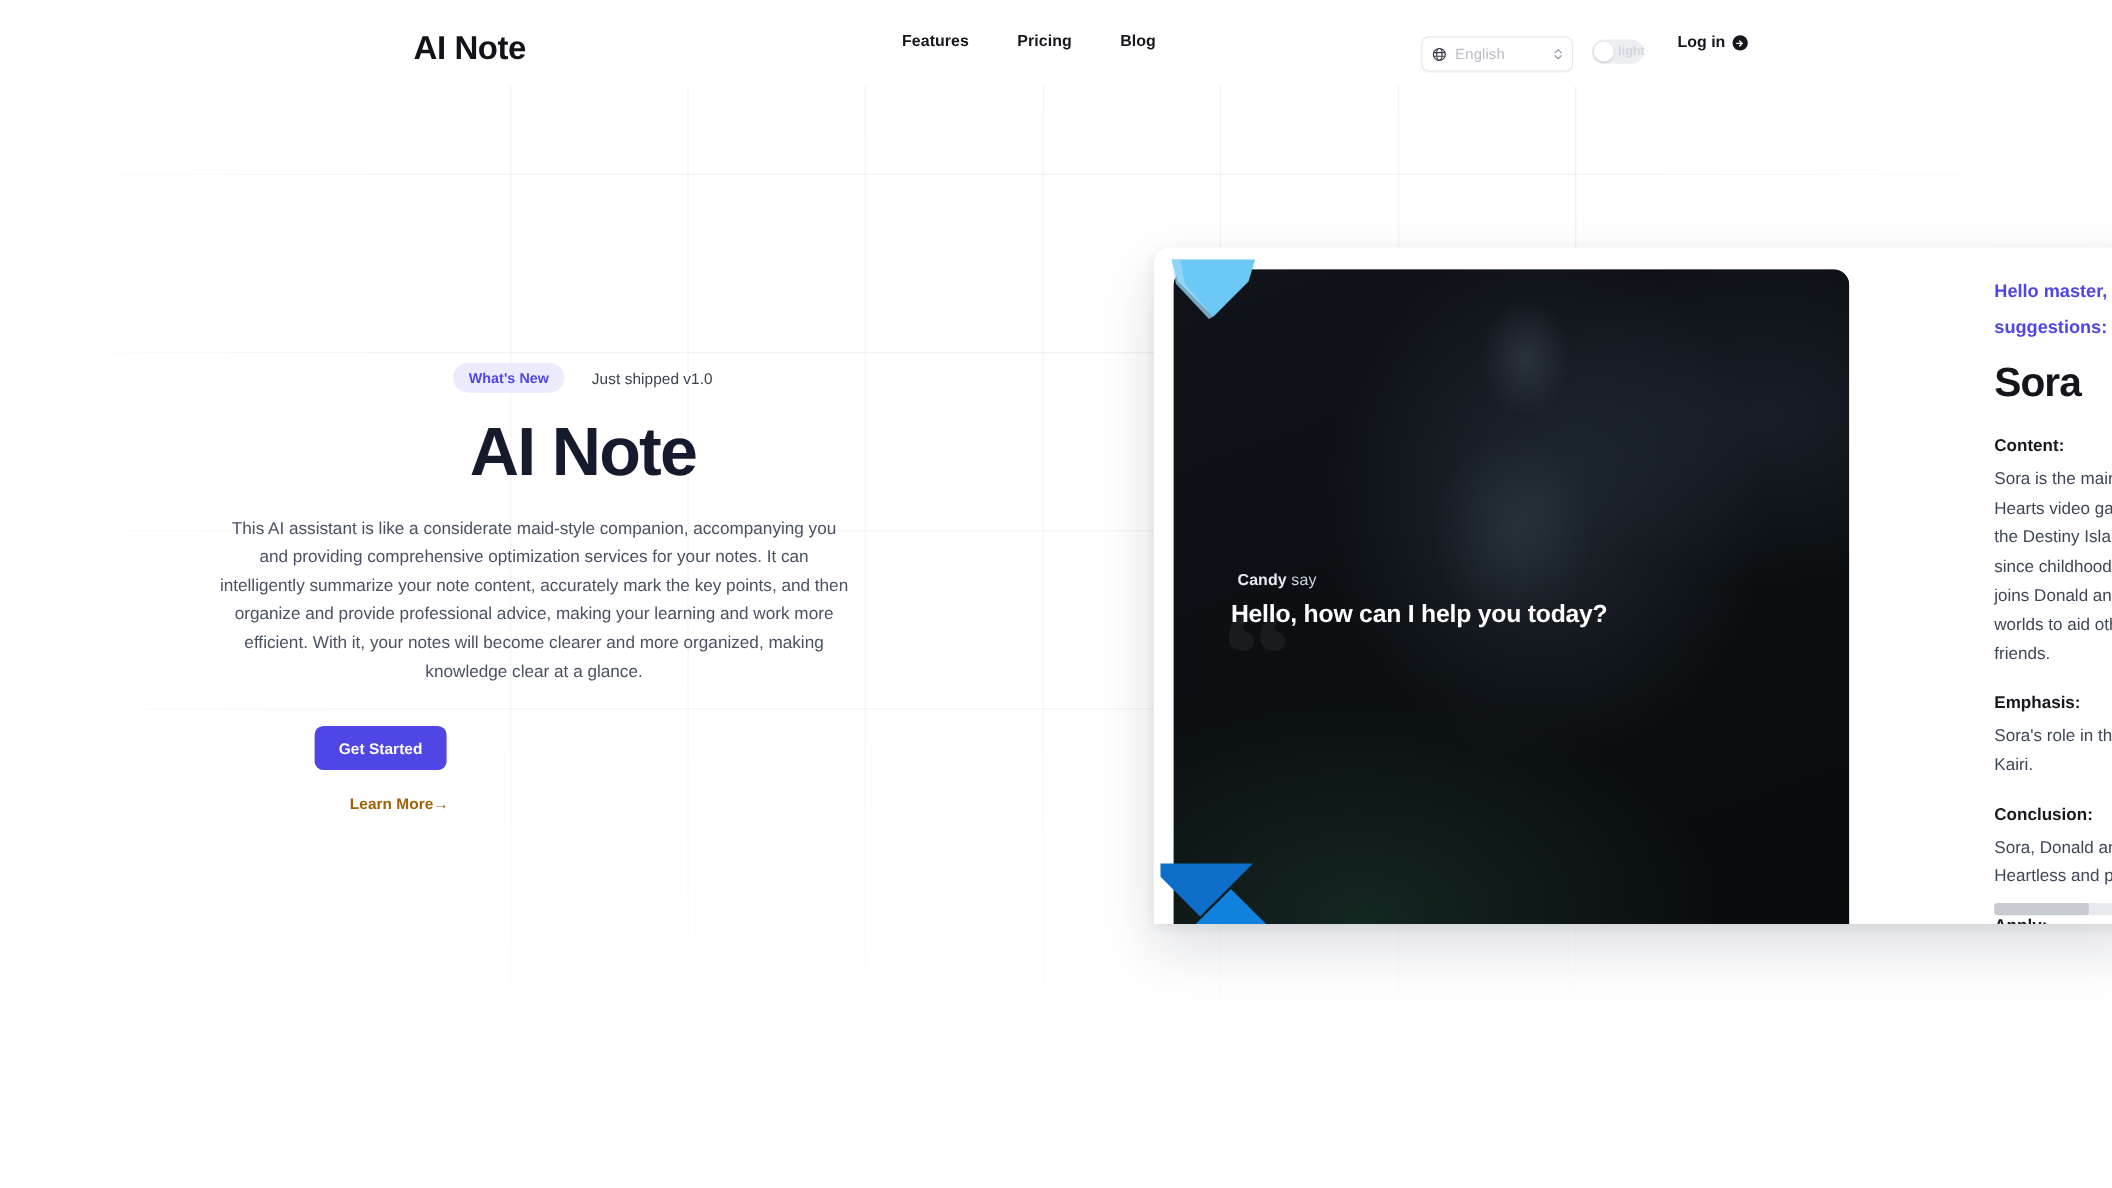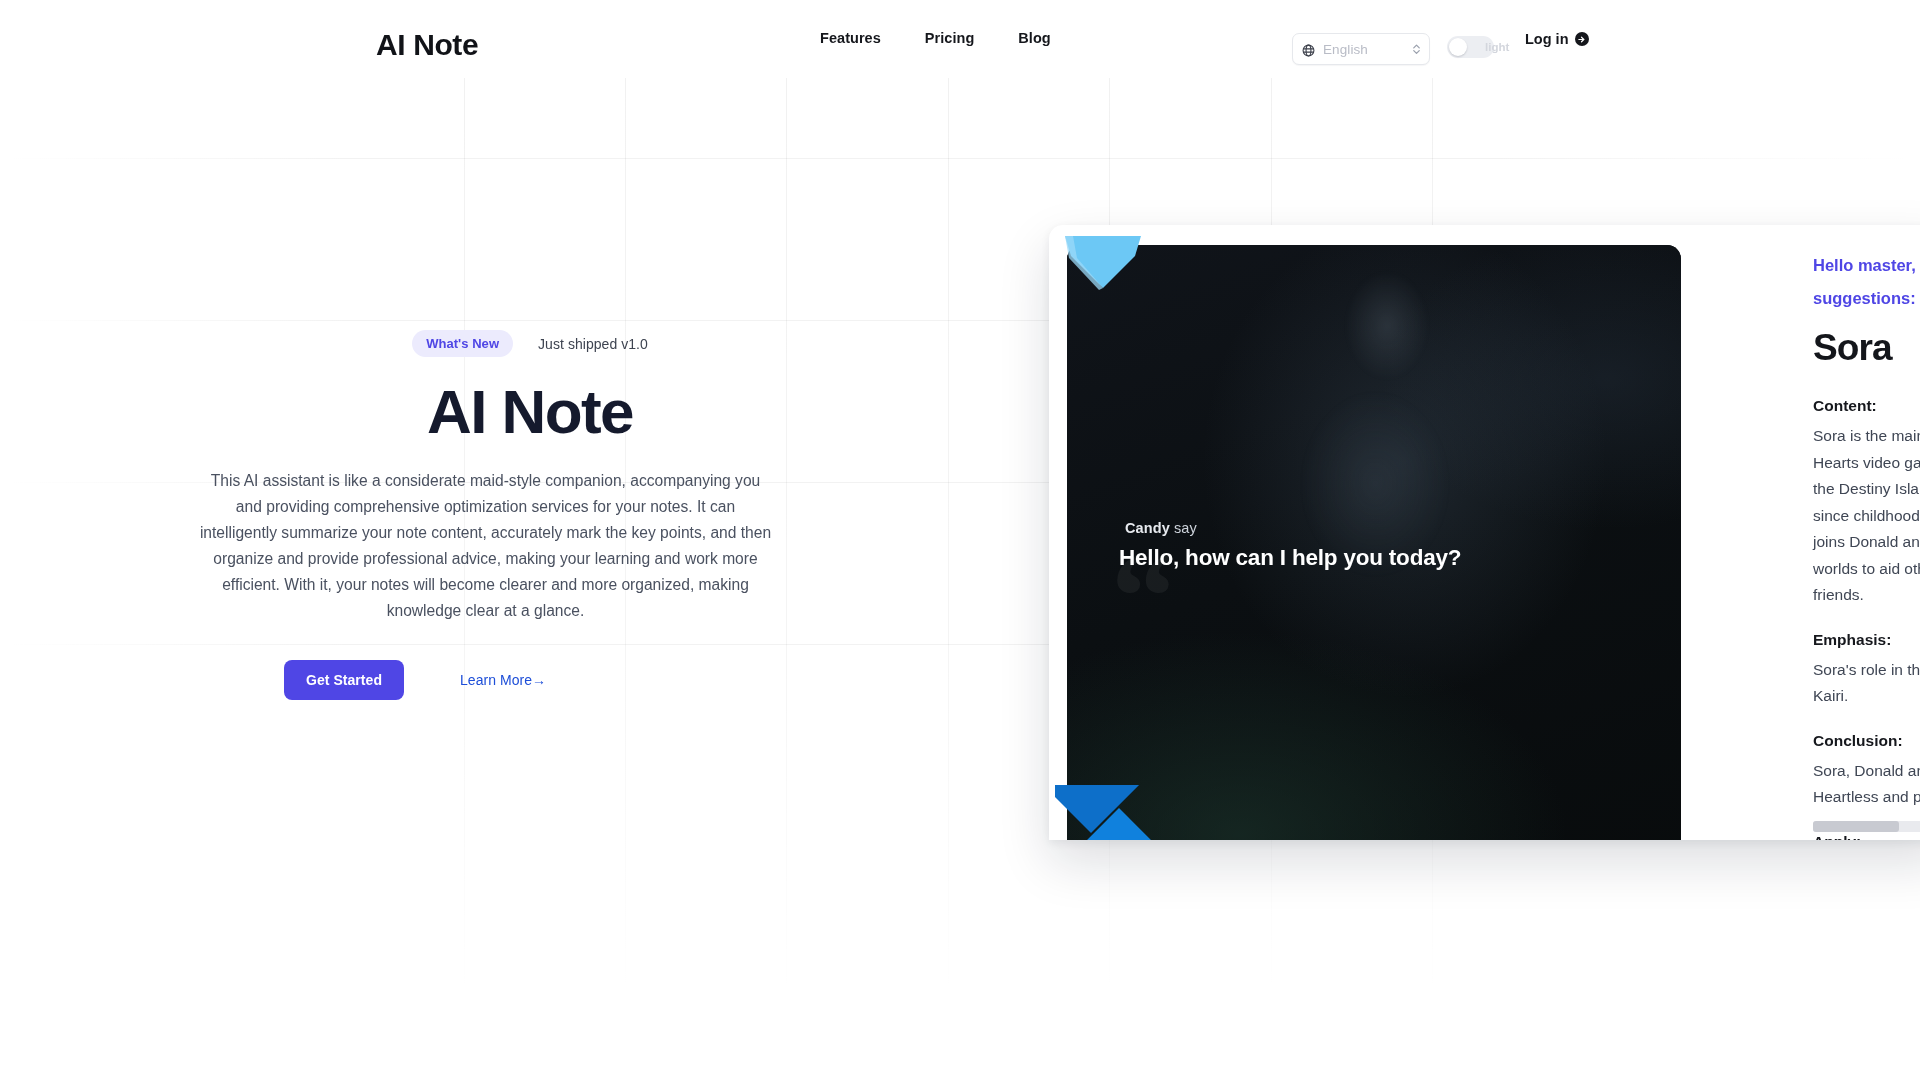--- a/index.html
+++ b/index.html
@@ -62,21 +62,21 @@
     position: absolute; left: 1447px; top: 36px;
     width: 47px; height: 22px; border-radius: 11px;
     background: #eceef2; display: flex; align-items: center;
     padding-left: 2px; position: absolute;
   }
   .theme-toggle .knob {
     width: 18px; height: 18px; border-radius: 50%; background: #ffffff;
     box-shadow: 0 1px 2px rgba(16,24,40,0.18); flex: 0 0 18px;
   }
   .theme-toggle .tlabel {
-    font-size: 11.5px; color: #d3d6dd; font-weight: 600; padding-left: 18px;
+    font-size: 11.5px; color: #d3d6dd; font-weight: 600; padding-left: 4px;
   }
 
   .login {
     position: absolute; left: 1525px; top: 31px;
     display: flex; align-items: center; gap: 6px;
     font-size: 14.5px; font-weight: 700; color: #15171c; text-decoration: none;
   }
   .login .arrow-badge {
     width: 14px; height: 14px; border-radius: 50%; background: #15171c;
     display: flex; align-items: center; justify-content: center;
@@ -98,29 +98,29 @@
   .hero-title {
     font-size: 62px; font-weight: 700; color: #151a2d; letter-spacing: -1.6px;
     line-height: 1.08; margin-bottom: 22px; white-space: nowrap;
   }
   .hero-desc {
     font-size: 15.6px; line-height: 26px; color: #4a5160;
     text-align: center; width: 578px; margin-left: -89px;
   }
   .hero-cta {
     display: flex; align-items: center; gap: 22px;
-    margin-top: 36px; margin-left: -46px; align-self: flex-start;
+    margin-top: 36px; margin-left: -46px; align-self: flex-start; flex-direction: column;
   }
   .btn-primary {
     background: #4f46e5; color: #ffffff; font-size: 14px; font-weight: 700;
     border: none; border-radius: 8px; padding: 12px 22px; cursor: pointer;
     letter-spacing: 0.05px;
   }
   .btn-link {
-    font-size: 14px; font-weight: 400; color: #1d4ed8; text-decoration: none;
+    font-size: 14px; font-weight: 700; color: #a16207; text-decoration: none;
     display: inline-flex; align-items: center; gap: 3px; letter-spacing: 0.05px; padding-left: 34px;
   }
 
   
   .showcase {
     position: absolute; left: 1049px; top: 225px;
     width: 900px; height: 615px;
     background: #ffffff;
     border-radius: 14px 0 0 0;
     box-shadow: 0 22px 52px rgba(16,24,40,0.14), 0 3px 10px rgba(16,24,40,0.07);

